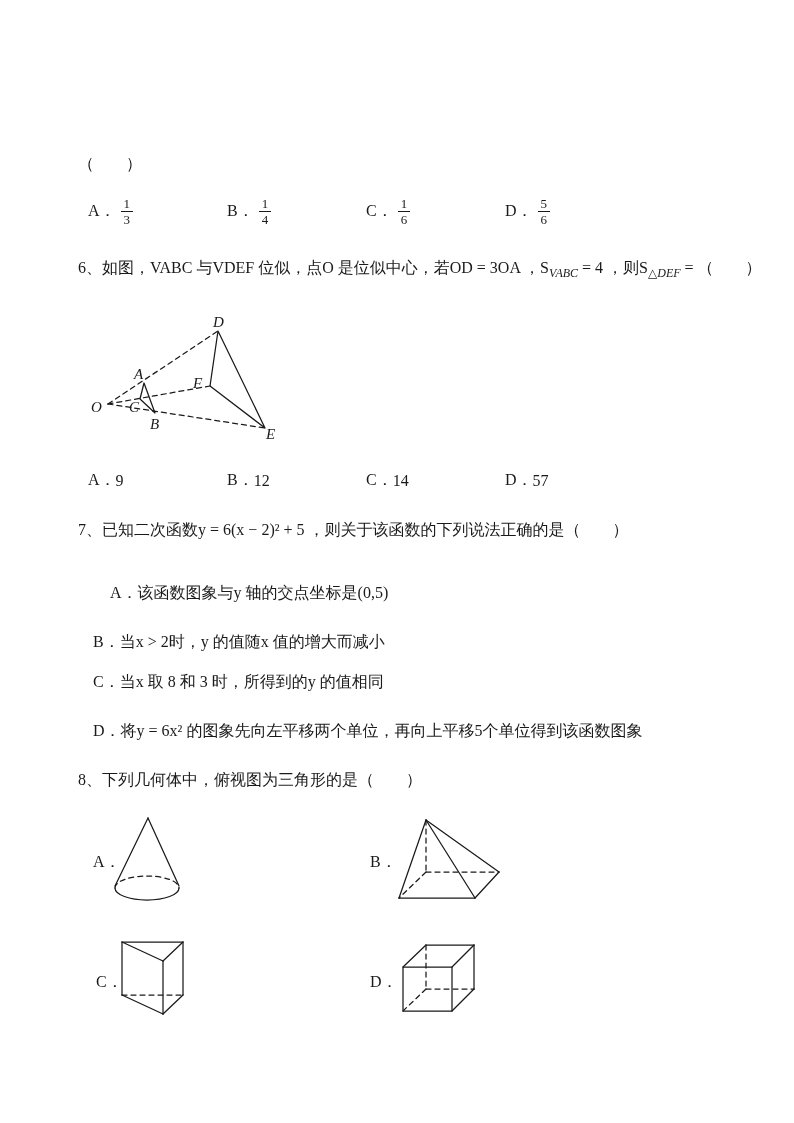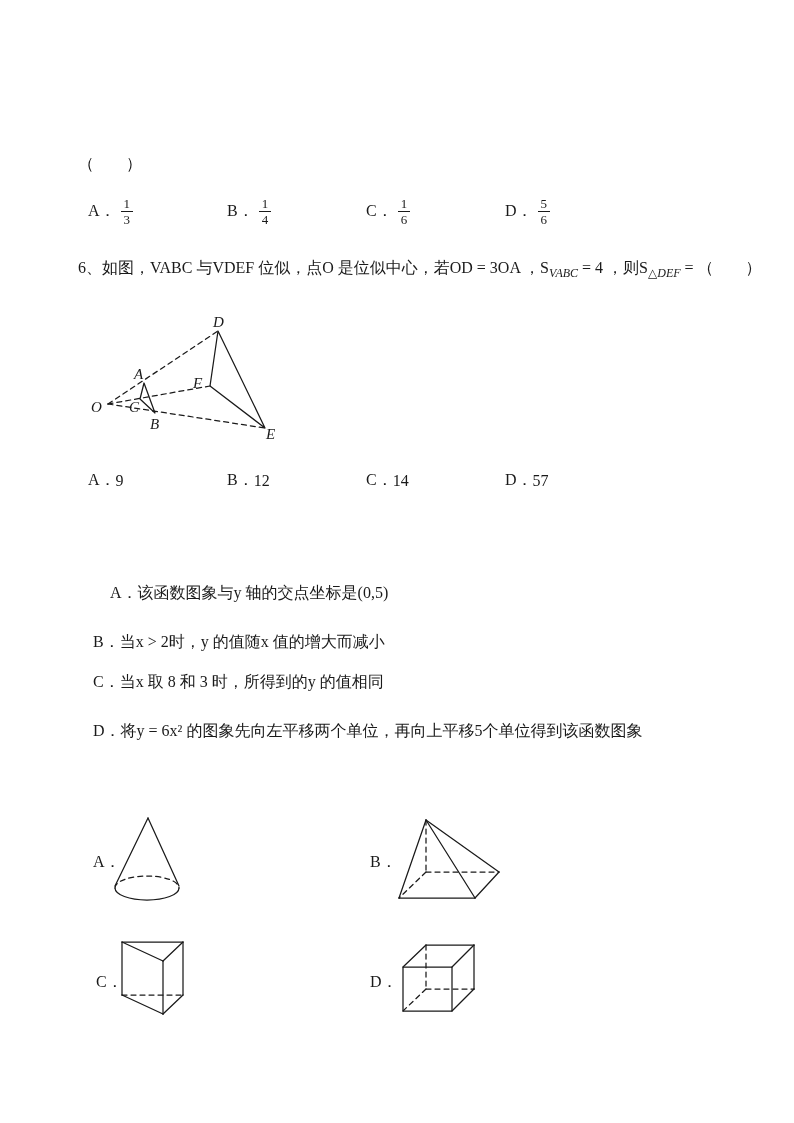--- a/index.html
+++ b/index.html
@@ -101,25 +101,27 @@
     <span class="abs opt-item" style="left:366px;top:0">
       <span>C．</span>
       <span>14</span>
     </span>
     <span class="abs opt-item" style="left:505px;top:0">
       <span>D．</span>
       <span>57</span>
     </span>
   </div>
 
+  <div class="abs tline" style="left:78px;top:519px">7、已知二次函数y = 6(x − 2)² + 5 ，则关于该函数的下列说法正确的是（　　）</div>
   <div class="abs tline" style="left:110px;top:582px">A．该函数图象与y 轴的交点坐标是(0,5)</div>
   <div class="abs tline" style="left:93px;top:631px">B．当x &gt; 2时，y 的值随x 值的增大而减小</div>
   <div class="abs tline" style="left:93px;top:671px">C．当x 取 8 和 3 时，所得到的y 的值相同</div>
   <div class="abs tline" style="left:93px;top:720px">D．将y = 6x² 的图象先向左平移两个单位，再向上平移5个单位得到该函数图象</div>
 
+  <div class="abs tline" style="left:78px;top:769px">8、下列几何体中，俯视图为三角形的是（　　）</div>
 
   <div class="abs fig-label" style="left:93px;top:852px">A．</div>
   <svg class="abs" style="left:105px;top:810px" width="90" height="95" viewBox="105 810 90 95">
     <g class="stroke">
       <line x1="148" y1="818" x2="115" y2="886"></line>
       <line x1="148" y1="818" x2="179" y2="886"></line>
       <path d="M 115 888 A 32 12 0 0 0 179 888"></path>
     </g>
     <path class="stroke dashed" d="M 115 888 A 32 12 0 0 1 179 888"></path>
   </svg>

